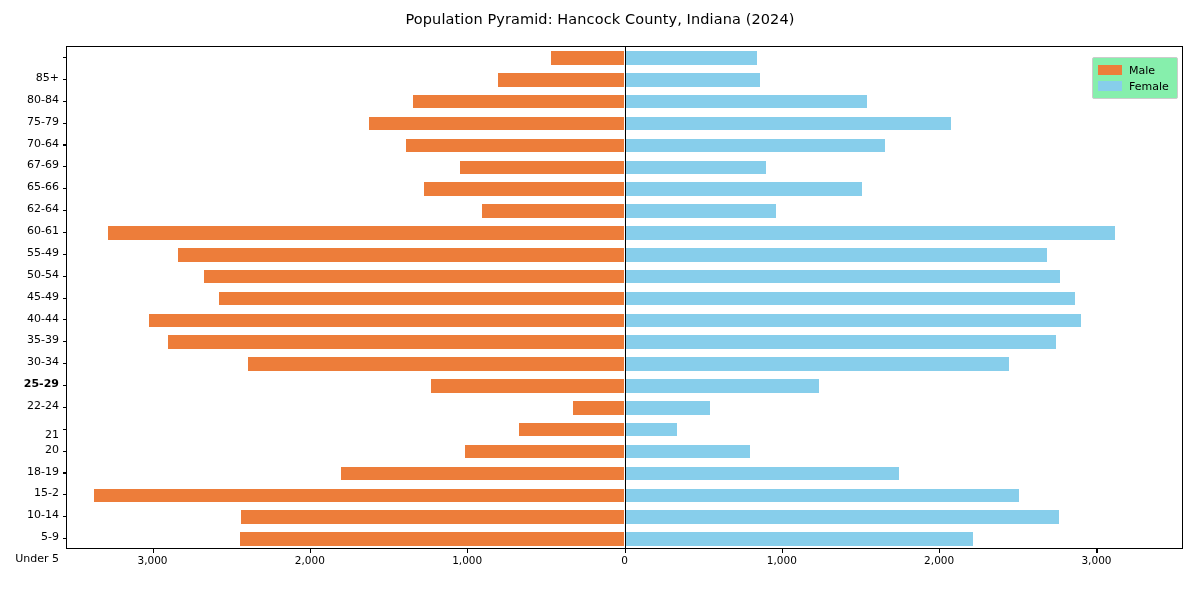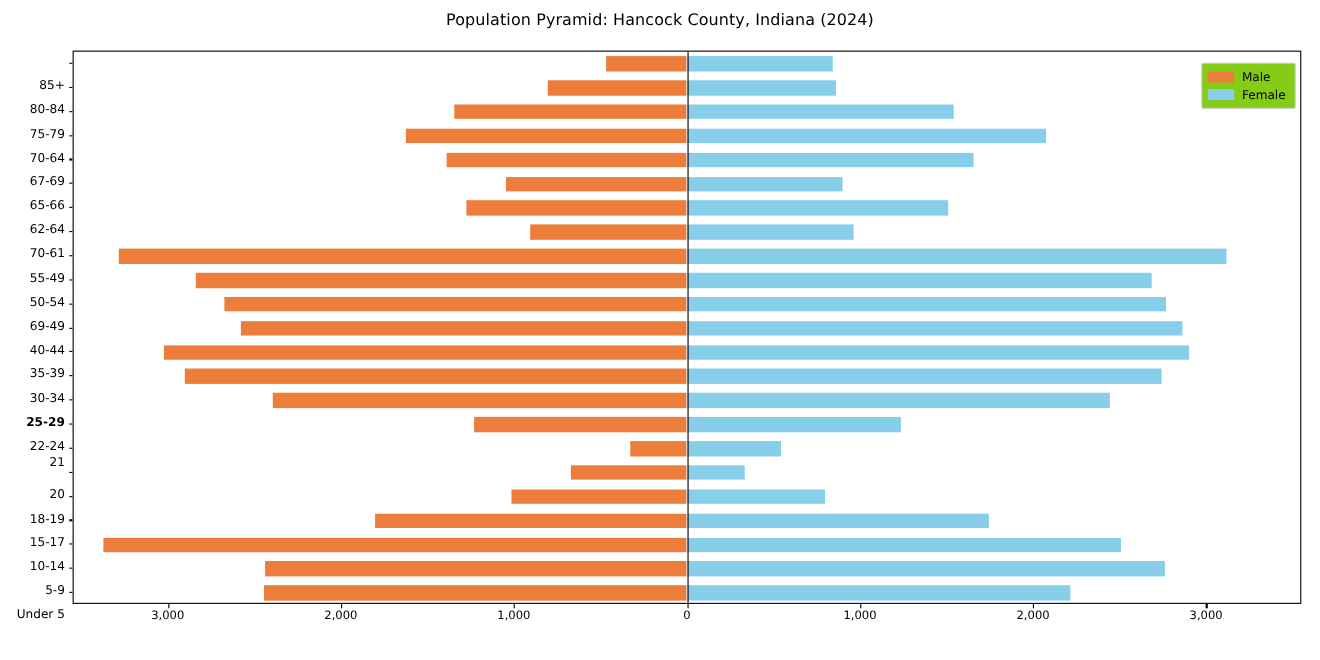--- a/index.html
+++ b/index.html
@@ -100,21 +100,21 @@
     width: 1.1px;
     height: 3.5px;
     background: #000000;
   }
 
   #legend {
     position: absolute;
     left: 1092px;
     top: 57px;
     width: 86px;
-    background: #84cc16;
+    background: #86efac;
     border: 0.9px solid #cccccc;
     border-radius: 2px;
     padding: 4px 5px 4px 5px;
     box-sizing: border-box;
     z-index: 8;
   }
   .legend-entry {
     display: flex;
     align-items: center;
     height: 16px;
@@ -139,33 +139,33 @@
   <div id="chart-title">Population Pyramid: Hancock County, Indiana (2024)</div>
 
   <div id="ytick-labels">
       <div class="ytick-label" style="left: 0px; width: 59px; top: 49.9348px;">85+</div>
       <div class="ytick-label" style="left: 0px; width: 59px; top: 71.8043px;">80-84</div>
       <div class="ytick-label" style="left: 0px; width: 59px; top: 93.6739px;">75-79</div>
       <div class="ytick-label" style="left: 0px; width: 59px; top: 115.543px;">70-64</div>
       <div class="ytick-label" style="left: 0px; width: 59px; top: 137.413px;">67-69</div>
       <div class="ytick-label" style="left: 0px; width: 59px; top: 159.283px;">65-66</div>
       <div class="ytick-label" style="left: 0px; width: 59px; top: 181.152px;">62-64</div>
-      <div class="ytick-label" style="left: 0px; width: 59px; top: 203.022px;">70-61</div>
+      <div class="ytick-label" style="left: 0px; width: 59px; top: 203.022px;">60-61</div>
       <div class="ytick-label" style="left: 0px; width: 59px; top: 224.891px;">55-49</div>
       <div class="ytick-label" style="left: 0px; width: 59px; top: 246.761px;">50-54</div>
-      <div class="ytick-label" style="left: 0px; width: 59px; top: 268.63px;">69-49</div>
+      <div class="ytick-label" style="left: 0px; width: 59px; top: 268.63px;">45-49</div>
       <div class="ytick-label" style="left: 0px; width: 59px; top: 290.5px;">40-44</div>
       <div class="ytick-label" style="left: 0px; width: 59px; top: 312.37px;">35-39</div>
       <div class="ytick-label" style="left: 0px; width: 59px; top: 334.239px;">30-34</div>
       <div class="ytick-label" style="left: 0px; width: 59px; top: 356.109px; font-weight: bold;">25-29</div>
       <div class="ytick-label" style="left: 0px; width: 59px; top: 377.978px;">22-24</div>
-      <div class="ytick-label" style="left: 0px; width: 59px; top: 393px;">21</div>
+      <div class="ytick-label" style="left: 0px; width: 59px; top: 407px;">21</div>
       <div class="ytick-label" style="left: 0px; width: 59px; top: 421.717px;">20</div>
       <div class="ytick-label" style="left: 0px; width: 59px; top: 443.587px;">18-19</div>
-      <div class="ytick-label" style="left: 0px; width: 59px; top: 465.457px;">15-17</div>
+      <div class="ytick-label" style="left: 0px; width: 59px; top: 465.457px;">15-2</div>
       <div class="ytick-label" style="left: 0px; width: 59px; top: 487.326px;">10-14</div>
       <div class="ytick-label" style="left: 0px; width: 59px; top: 509.196px;">5-9</div>
       <div class="ytick-label" style="left: 0px; width: 59px; top: 531.065px;">Under 5</div>
     </div>
   <div id="ytick-marks">
       <div class="ytick-mark" style="left: 62.5px; top: 56.9348px;"></div>
       <div class="ytick-mark" style="left: 62.5px; top: 78.8043px;"></div>
       <div class="ytick-mark" style="left: 62.5px; top: 100.674px;"></div>
       <div class="ytick-mark" style="left: 62.5px; top: 122.543px;"></div>
       <div class="ytick-mark" style="left: 62.5px; top: 144.413px;"></div>

